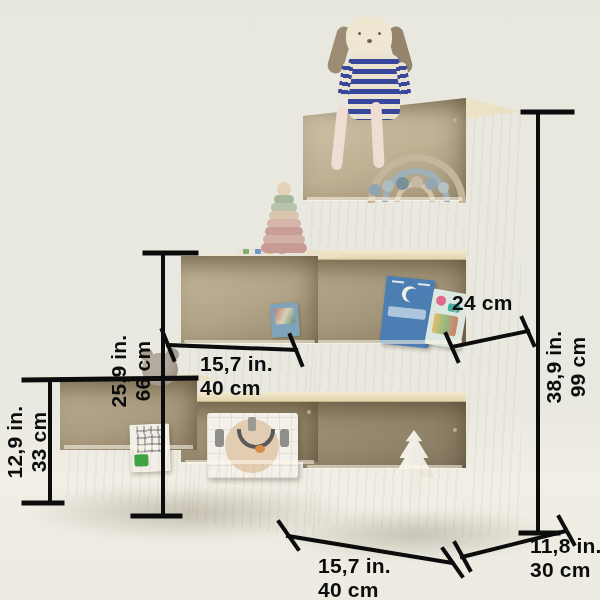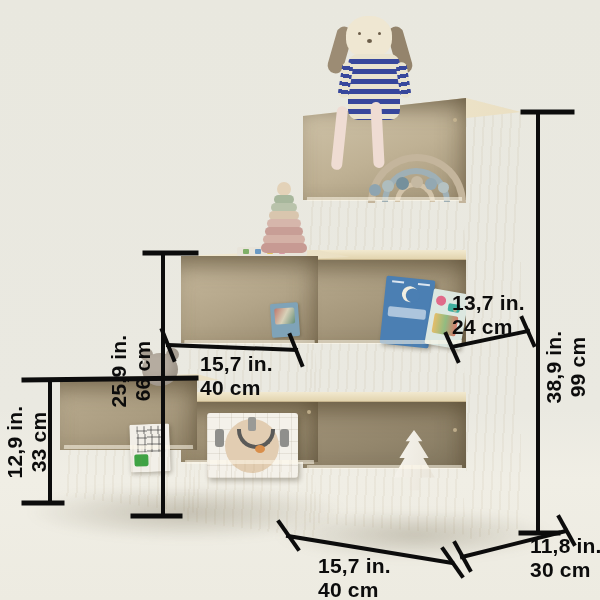--- a/index.html
+++ b/index.html
@@ -190,21 +190,20 @@
   </div>
   <div class="vlabel" style="left:566px;top:367px;">
     <span class="lbl-line">38,9 in.</span>
     <span class="lbl-line">99 cm</span>
   </div>
   <div class="hlabel" style="left:200px;top:352px;">
     <span class="lbl-line">15,7 in.</span>
     <span class="lbl-line">40 cm</span>
   </div>
   <div class="hlabel" style="left:452px;top:291px;">
-    <span class="lbl-line">13,7 in.</span>
     <span class="lbl-line">24 cm</span>
   </div>
   <div class="hlabel" style="left:318px;top:554px;">
     <span class="lbl-line">15,7 in.</span>
     <span class="lbl-line">40 cm</span>
   </div>
   <div class="hlabel" style="left:530px;top:534px;">
     <span class="lbl-line">11,8 in.</span>
     <span class="lbl-line">30 cm</span>
   </div>

